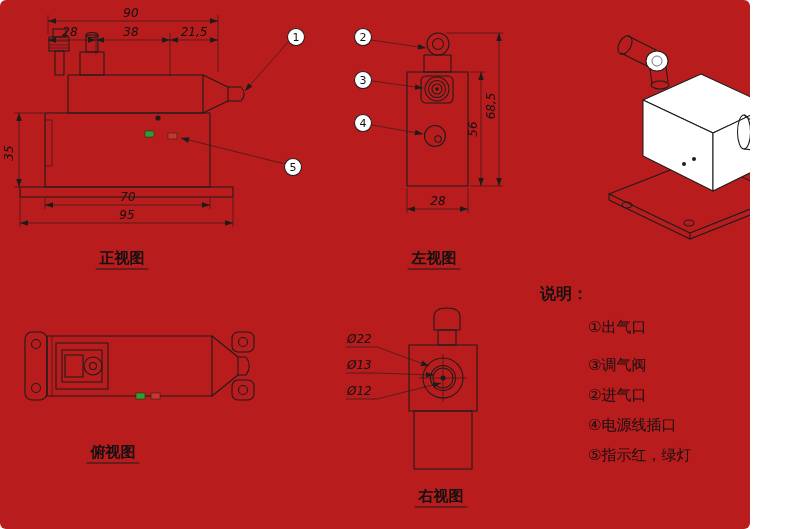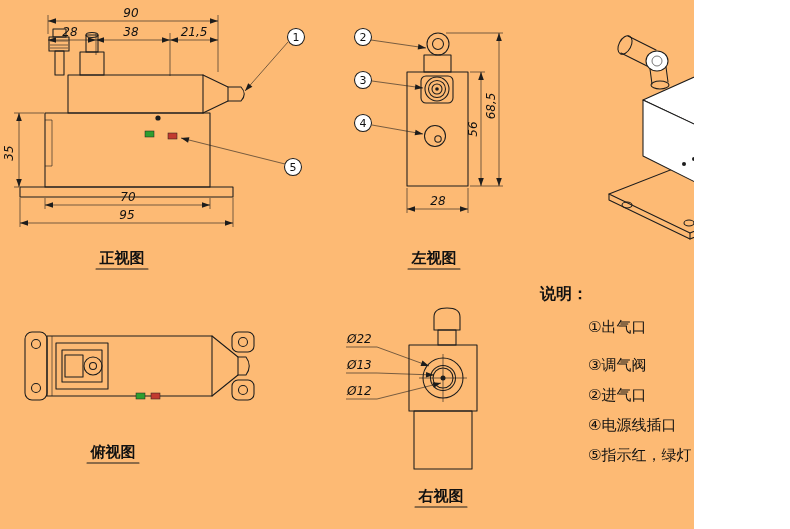--- a/index.html
+++ b/index.html
@@ -1,16 +1,16 @@
 <!DOCTYPE html>
 <html><head>
 <meta charset="utf-8">
 <style>
   html,body{margin:0;padding:0;background:#ffffff;}
-  .stage{position:relative;width:694px;height:529px;background:#fdba74;overflow:hidden;}
+  .stage{position:relative;width:750px;height:529px;background:#b91c1c;overflow:hidden;border-radius:6px;}
   svg{display:block;}
   .obj2{fill:none;stroke:#1c1c1c;stroke-width:1.05;stroke-linejoin:round;stroke-linecap:round;}
   .thin{fill:none;stroke:#1c1c1c;stroke-width:0.6;}
   .solid{fill:#1c1c1c;stroke:none;}
   .cbub{fill:#ffffff;stroke:#1c1c1c;stroke-width:1.05;stroke-linejoin:round;}
   .led{stroke:#1c1c1c;stroke-width:0.5;}
   .dimtxt{font:italic 12px "DejaVu Sans", sans-serif;fill:#111;}
   .callout{font:11px "DejaVu Sans", sans-serif;fill:#111;}
   .viewlabel{font:600 15px "DejaVu Sans", sans-serif;fill:#111;}
   .legendtxt{font:15px "DejaVu Sans", sans-serif;fill:#111;}

